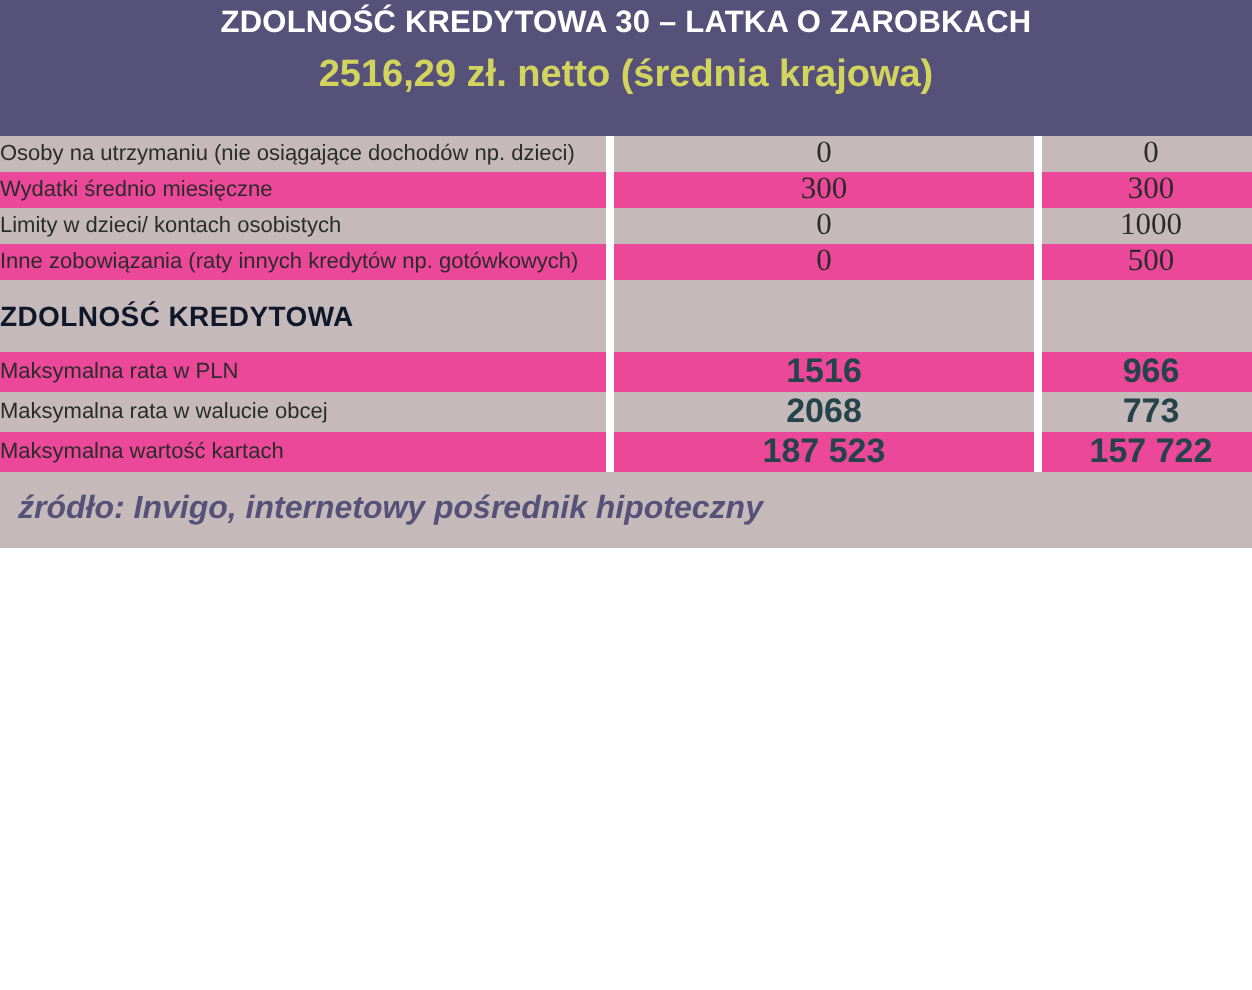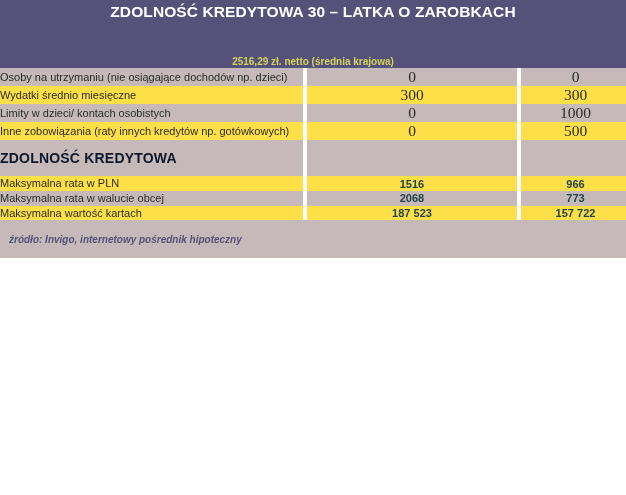--- a/index.html
+++ b/index.html
@@ -24,35 +24,35 @@
 
   
   .header {
     background: #565179;
     height: 68px;
     width: 100%;
     box-sizing: border-box;
     display: flex;
     flex-direction: column;
     align-items: center;
-    justify-content: space-between;
+    justify-content: flex-start;
     padding-top: 2px;
   }
   .header-title {
     color: #ffffff;
     font-size: 15.5px;
     font-weight: bold;
     letter-spacing: 0.1px;
     line-height: 1.25;
     text-align: center;
     white-space: nowrap;
   }
   .header-subtitle {
     color: #d2d45e;
-    font-size: 10px;
+    font-size: 19px;
     font-weight: bold;
     line-height: 1.3;
     margin-top: 5px;
     text-align: center;
     white-space: nowrap;
   }
 
   
   .table {
     width: 100%;
@@ -72,41 +72,41 @@
   .cell {
     box-sizing: border-box;
   }
 
   .row-shade .cell-label,
   .row-shade .cell-val {
     background: #c5b9b9;
   }
   .row-plain .cell-label,
   .row-plain .cell-val {
-    background: #fde047;
+    background: #ec4899;
   }
 
   .cell-label {
     padding: 7px 10px 7px 9px;
     font-size: 11px;
     color: #2b2b2b;
     line-height: 1.32;
     font-weight: normal;
   }
   .cell-val {
     text-align: center;
     font-family: "Liberation Serif", serif;
     font-size: 15.5px;
     color: #2b2b2b;
     padding: 7px 4px;
   }
   .cell-val.bold {
     font-family: "Liberation Sans", sans-serif;
     font-weight: bold;
-    font-size: 11px;
+    font-size: 17px;
     color: #24434b;
   }
   .cell-gap {
     background: #ffffff;
   }
 
   
   .cell-label.section {
     font-weight: bold;
     font-size: 14px;
@@ -122,21 +122,21 @@
     height: 38px;
     display: flex;
     align-items: center;
     padding-left: 9px;
     box-sizing: border-box;
   }
   .footer-text {
     color: #565179;
     font-style: italic;
     font-weight: bold;
-    font-size: 10px;
+    font-size: 16px;
     white-space: nowrap;
   }
 </style>
 </head>
 <body>
 
 <div class="sheet">
 
   <div class="header">
     <div class="header-title">ZDOLNOŚĆ KREDYTOWA 30 – LATKA O ZAROBKACH</div>

